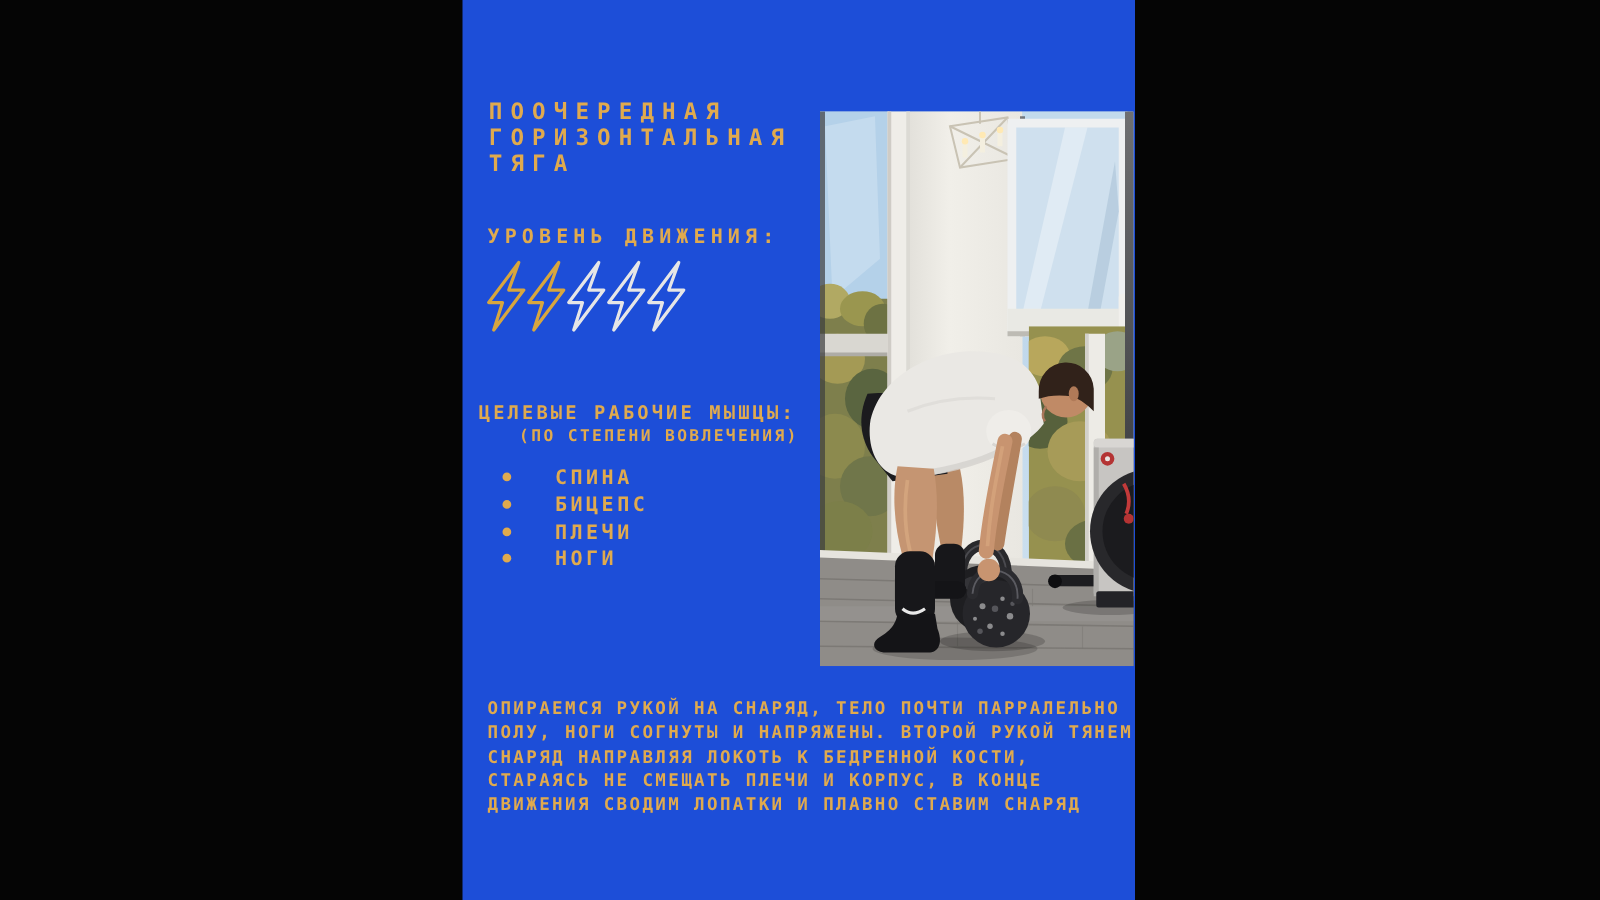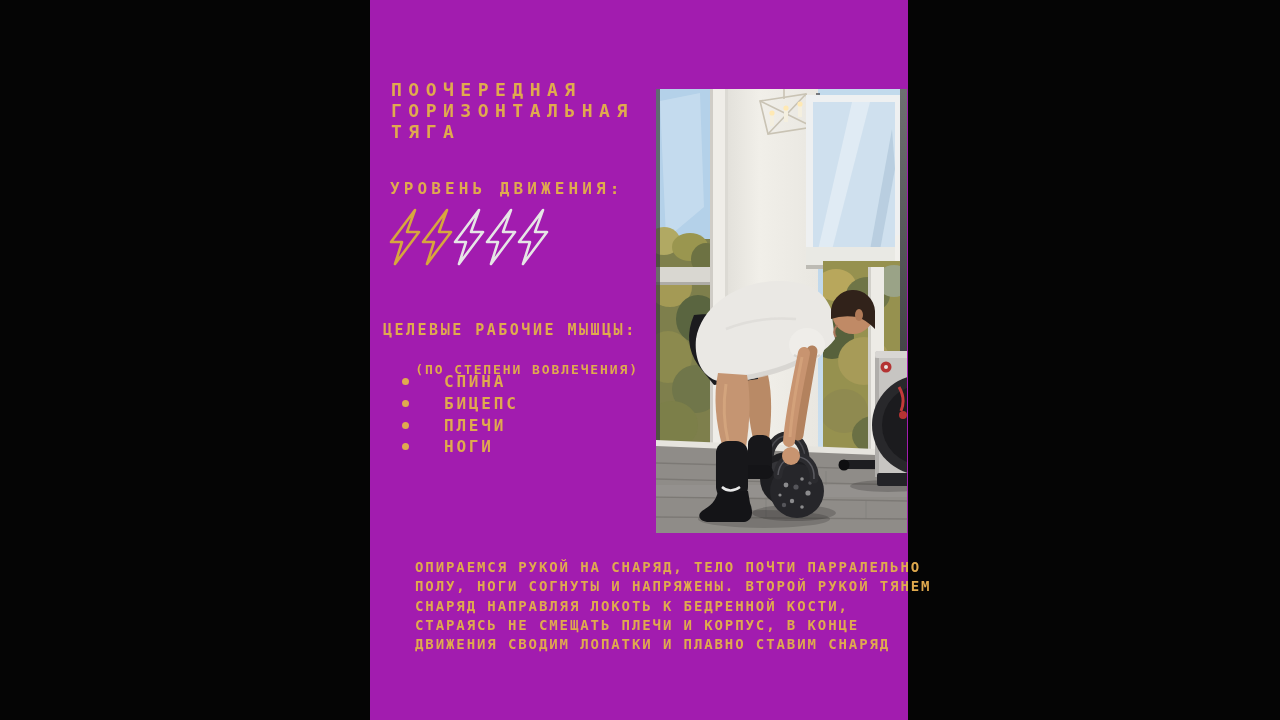--- a/index.html
+++ b/index.html
@@ -10,38 +10,38 @@
   .letterbox.right{right:0;width:372px;}
   .stage{position:absolute;left:370px;top:0;width:538px;height:720px;background:#1b1716;}
   .goldtext{color:var(--gold,#e0aa4e);font-weight:bold;}
   .title{position:absolute;left:21px;top:79px;font-size:18px;line-height:21px;letter-spacing:6.5px;margin:0;}
   .title span{display:block;white-space:nowrap;}
   .diff-label{position:absolute;left:20px;top:179px;font-size:16px;line-height:20px;letter-spacing:4.1px;white-space:nowrap;}
   .bolts{position:absolute;left:17px;top:208px;display:flex;}
   .bolt{width:36px;height:58px;margin-right:-4px;}
   .muscles-head{position:absolute;left:13px;top:310px;width:256px;}
   .muscles-head .line1{font-size:15px;line-height:19px;letter-spacing:2.5px;white-space:nowrap;margin-top:11px;}
-  .muscles-head .line2{font-size:13px;line-height:19px;letter-spacing:1.9px;white-space:nowrap;text-align:right;margin-top:20px;}
+  .muscles-head .line2{font-size:13px;line-height:19px;letter-spacing:1.9px;white-space:nowrap;text-align:right;}
   .muscle-list{position:absolute;left:32px;top:371px;margin:0;padding:0;list-style:none;}
   .muscle-list li{height:21.7px;display:flex;align-items:center;gap:22px;}
   .muscle-list .dot{width:7px;height:7px;border-radius:50%;background:var(--gold,#e0aa4e);margin-right:13px;flex:0 0 auto;}
   .muscle-list .lbl{font-size:16px;letter-spacing:2.8px;white-space:nowrap;}
   .photo{position:absolute;left:286px;top:89px;width:251px;height:444px;overflow:hidden;}
   .photo svg{display:block;width:251px;height:444px;}
   .description{position:absolute;left:20px;top:558px;width:520px;}
-  .description div{font-size:14px;line-height:19.3px;letter-spacing:1.9px;white-space:nowrap;margin-left:25px;}
+  .description div{font-size:14px;line-height:19.3px;letter-spacing:1.9px;white-space:nowrap;}
 </style>
 </head>
 <body>
 
 <div class="canvas">
   <div class="letterbox left" style="background: rgb(5, 5, 5);"></div>
   <div class="letterbox right" style="background: rgb(5, 5, 5);"></div>
 
-  <div class="stage" style="background: #a21caf;">
+  <div class="stage" style="background: #1d4ed8;">
 
     <h1 class="title goldtext">
       <span>ПООЧЕРЕДНАЯ</span>
       <span>ГОРИЗОНТАЛЬНАЯ</span>
       <span>ТЯГА</span>
     </h1>
 
     <div class="diff-label goldtext">УРОВЕНЬ ДВИЖЕНИЯ:</div>
 
     <div class="bolts">

